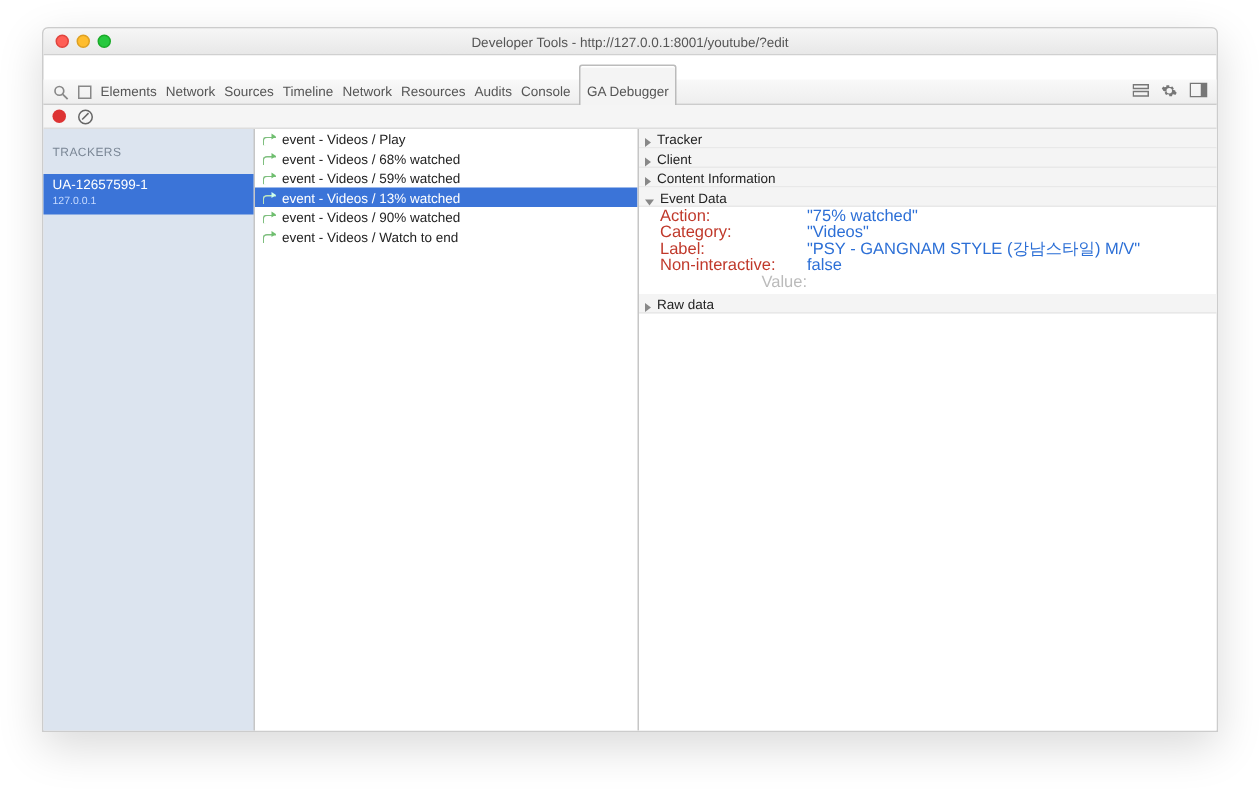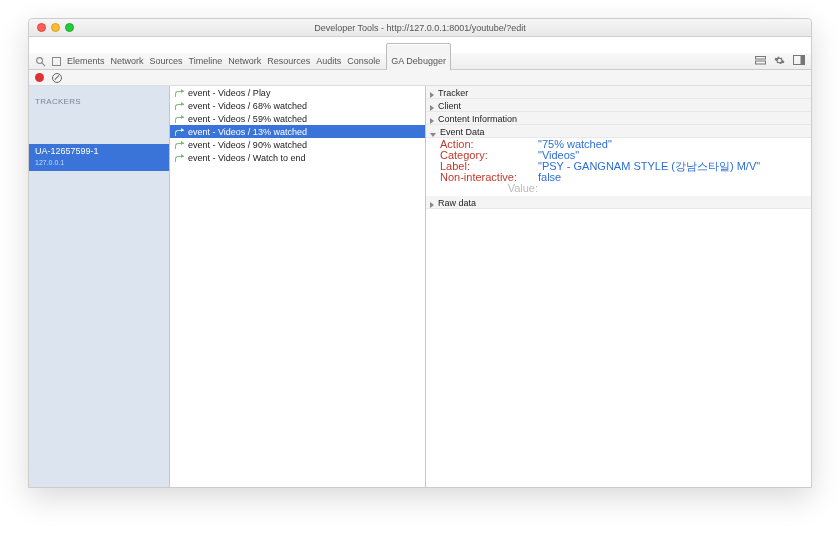--- a/index.html
+++ b/index.html
@@ -24,21 +24,21 @@
 
 .toolbar2 { height: 16px; background: #f5f5f5; border-bottom: 1px solid #ddd; display: flex; align-items: center; gap: 8px; padding: 0 6px; }
 .rec-dot { width: 9px; height: 9px; border-radius: 50%; background: #d33; }
 .ban { width: 10px; height: 10px; border: 1.3px solid #666; border-radius: 50%; position: relative; }
 .ban::after { content:""; position: absolute; left: 1px; top: 3px; width: 6px; height: 1.3px; background: #666; transform: rotate(-45deg); }
 
 .body3 { flex: 1; display: flex; min-height: 0; }
 
 .sidebar { width: 141px; background: #dce4ef; border-right: 1px solid #c6c6c6; display: flex; flex-direction: column; font-size: 9px; }
 .sidebar-head { height: 30px; padding: 0 6px; display: flex; align-items: center; color: #7a8695; font-size: 8px; letter-spacing: 0.3px; }
-.tracker-item { background: #3b74d8; color: #fff; padding: 2px 6px 3px 6px; line-height: 11px; margin-top: 28px; }
+.tracker-item { background: #3b74d8; color: #fff; padding: 2px 6px 3px 6px; line-height: 11px; }
 .tracker-item .sub { font-size: 7px; color: #c7dbff; }
 
 .eventcol { width: 256px; border-right: 1px solid #c6c6c6; background: #fff; font-size: 9px; overflow: hidden; }
 .ev-row { height: 13px; display: flex; align-items: center; gap: 4px; padding: 0 4px; border-bottom: 0; color: #222; }
 .ev-row .arrow-ic { width: 10px; height: 8px; position: relative; }
 .ev-row .arrow-ic::before { content:""; position:absolute; width:8px; height:5px; border:1px solid #7fbf7f; border-bottom:none; border-right:none; border-radius: 3px 0 0 0; left:1px; top:2px;}
 .ev-row .arrow-ic::after { content:""; position:absolute; right:0; top:0; border-left:3px solid #6fbf6f; border-top:2px solid transparent; border-bottom:2px solid transparent;}
 .ev-row.sel { background: #3b74d8; color: #fff; }
 .ev-row.sel .arrow-ic::before { border-color: #bfe6bf; }
 .ev-row.sel .arrow-ic::after { border-left-color: #cfe; }

